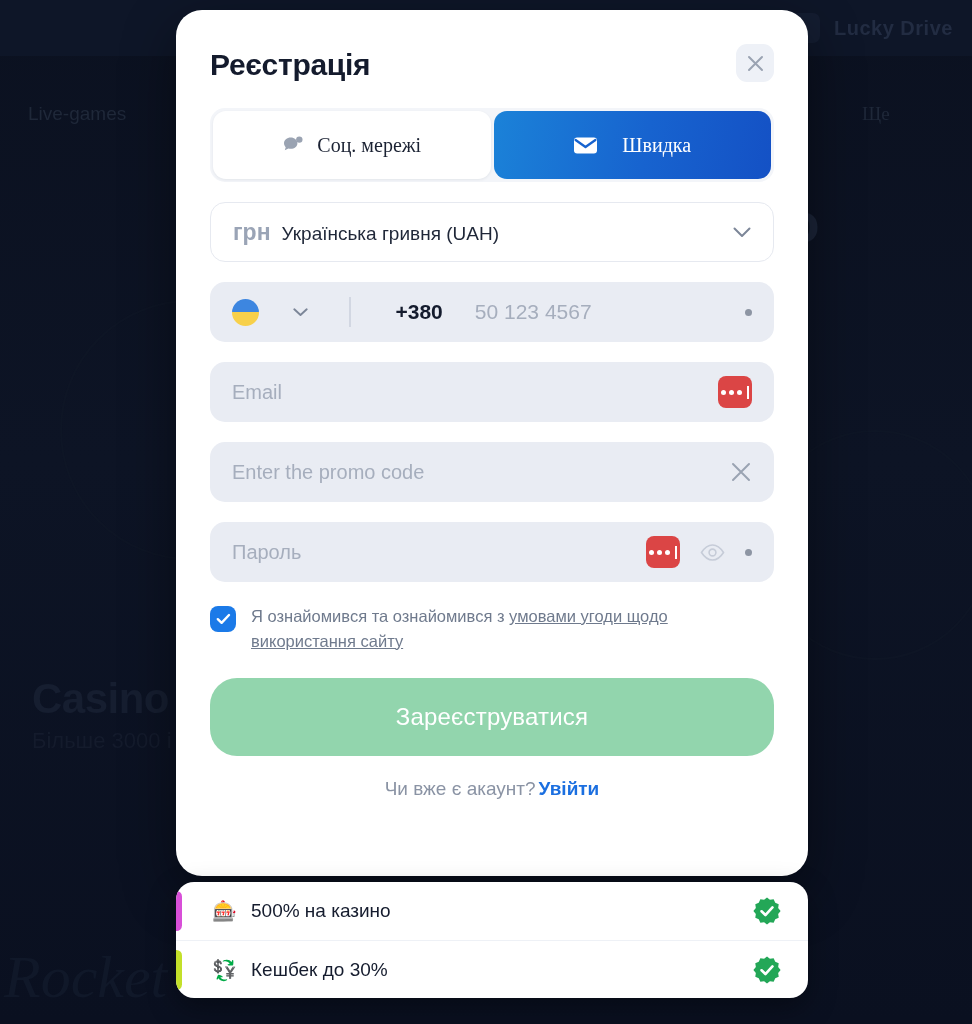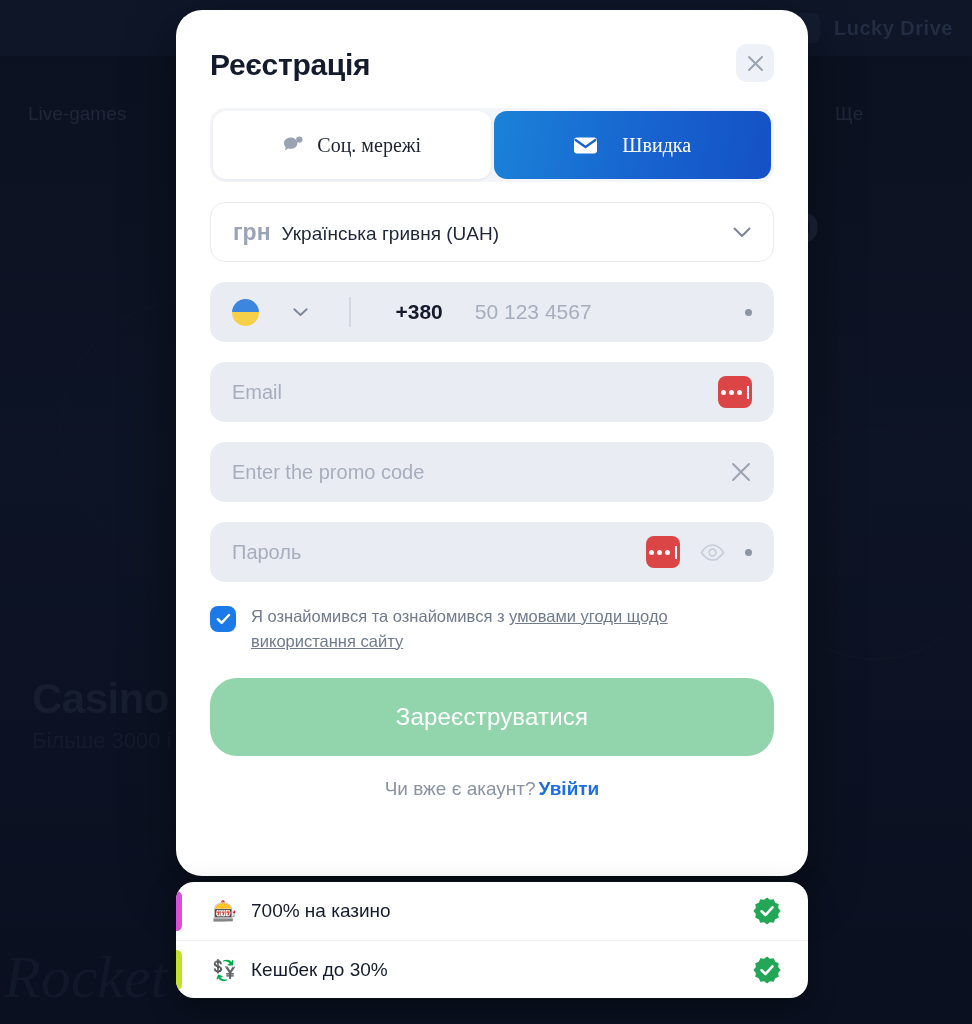--- a/index.html
+++ b/index.html
@@ -51,21 +51,21 @@
     top: 92px; left: 0; right: 0;
     height: 44px;
     display: flex;
     align-items: center;
     color: #1f2839;
     font-size: 19px;
     font-weight: 500;
   }
   .bg-nav span { position: absolute; white-space: nowrap; }
   .bg-nav .n1 { left: 28px; }
-  .bg-nav .n2 { left: 835px; }
+  .bg-nav .n2 { left: 862px; font-family: Liberation Serif, serif; }
 
   .bg-hero-title {
     position: absolute;
     top: 195px;
     left: 600px;
     width: 520px;
     color: #1b2438;
     font-size: 56px;
     line-height: 1.0;
     font-weight: 800;
@@ -495,21 +495,21 @@
   <div class="login-line">
     <span>Чи вже є акаунт?</span><a class="login-link">Увійти</a>
   </div>
 </div>
 
 <div id="bonus-card">
 
   <div class="bonus-row">
     <div class="bonus-strip" style="background:#d84fd8"></div>
     <div class="bonus-emoji">🎰</div>
-    <div class="bonus-label">700% на казино</div>
+    <div class="bonus-label">500% на казино</div>
     <svg class="verified" viewBox="0 0 32 32">
       <path d="M16 1.5 l3.1 2.6 4-.6 1.7 3.7 3.7 1.7 -.6 4 2.6 3.1 -2.6 3.1 .6 4 -3.7 1.7 -1.7 3.7 -4-.6 -3.1 2.6 -3.1-2.6 -4 .6 -1.7-3.7 -3.7-1.7 .6-4 -2.6-3.1 2.6-3.1 -.6-4 3.7-1.7 1.7-3.7 4 .6 Z" fill="#23a757"></path>
       <path d="M10.2 16.3 L14.3 20.3 L21.8 12.2" stroke="#ffffff" stroke-width="2.8" fill="none" stroke-linecap="round" stroke-linejoin="round"></path>
     </svg>
   </div>
 
   <div class="bonus-row">
     <div class="bonus-strip" style="background:#c3e02a"></div>
     <div class="bonus-emoji">💱</div>
     <div class="bonus-label">Кешбек до 30%</div>

